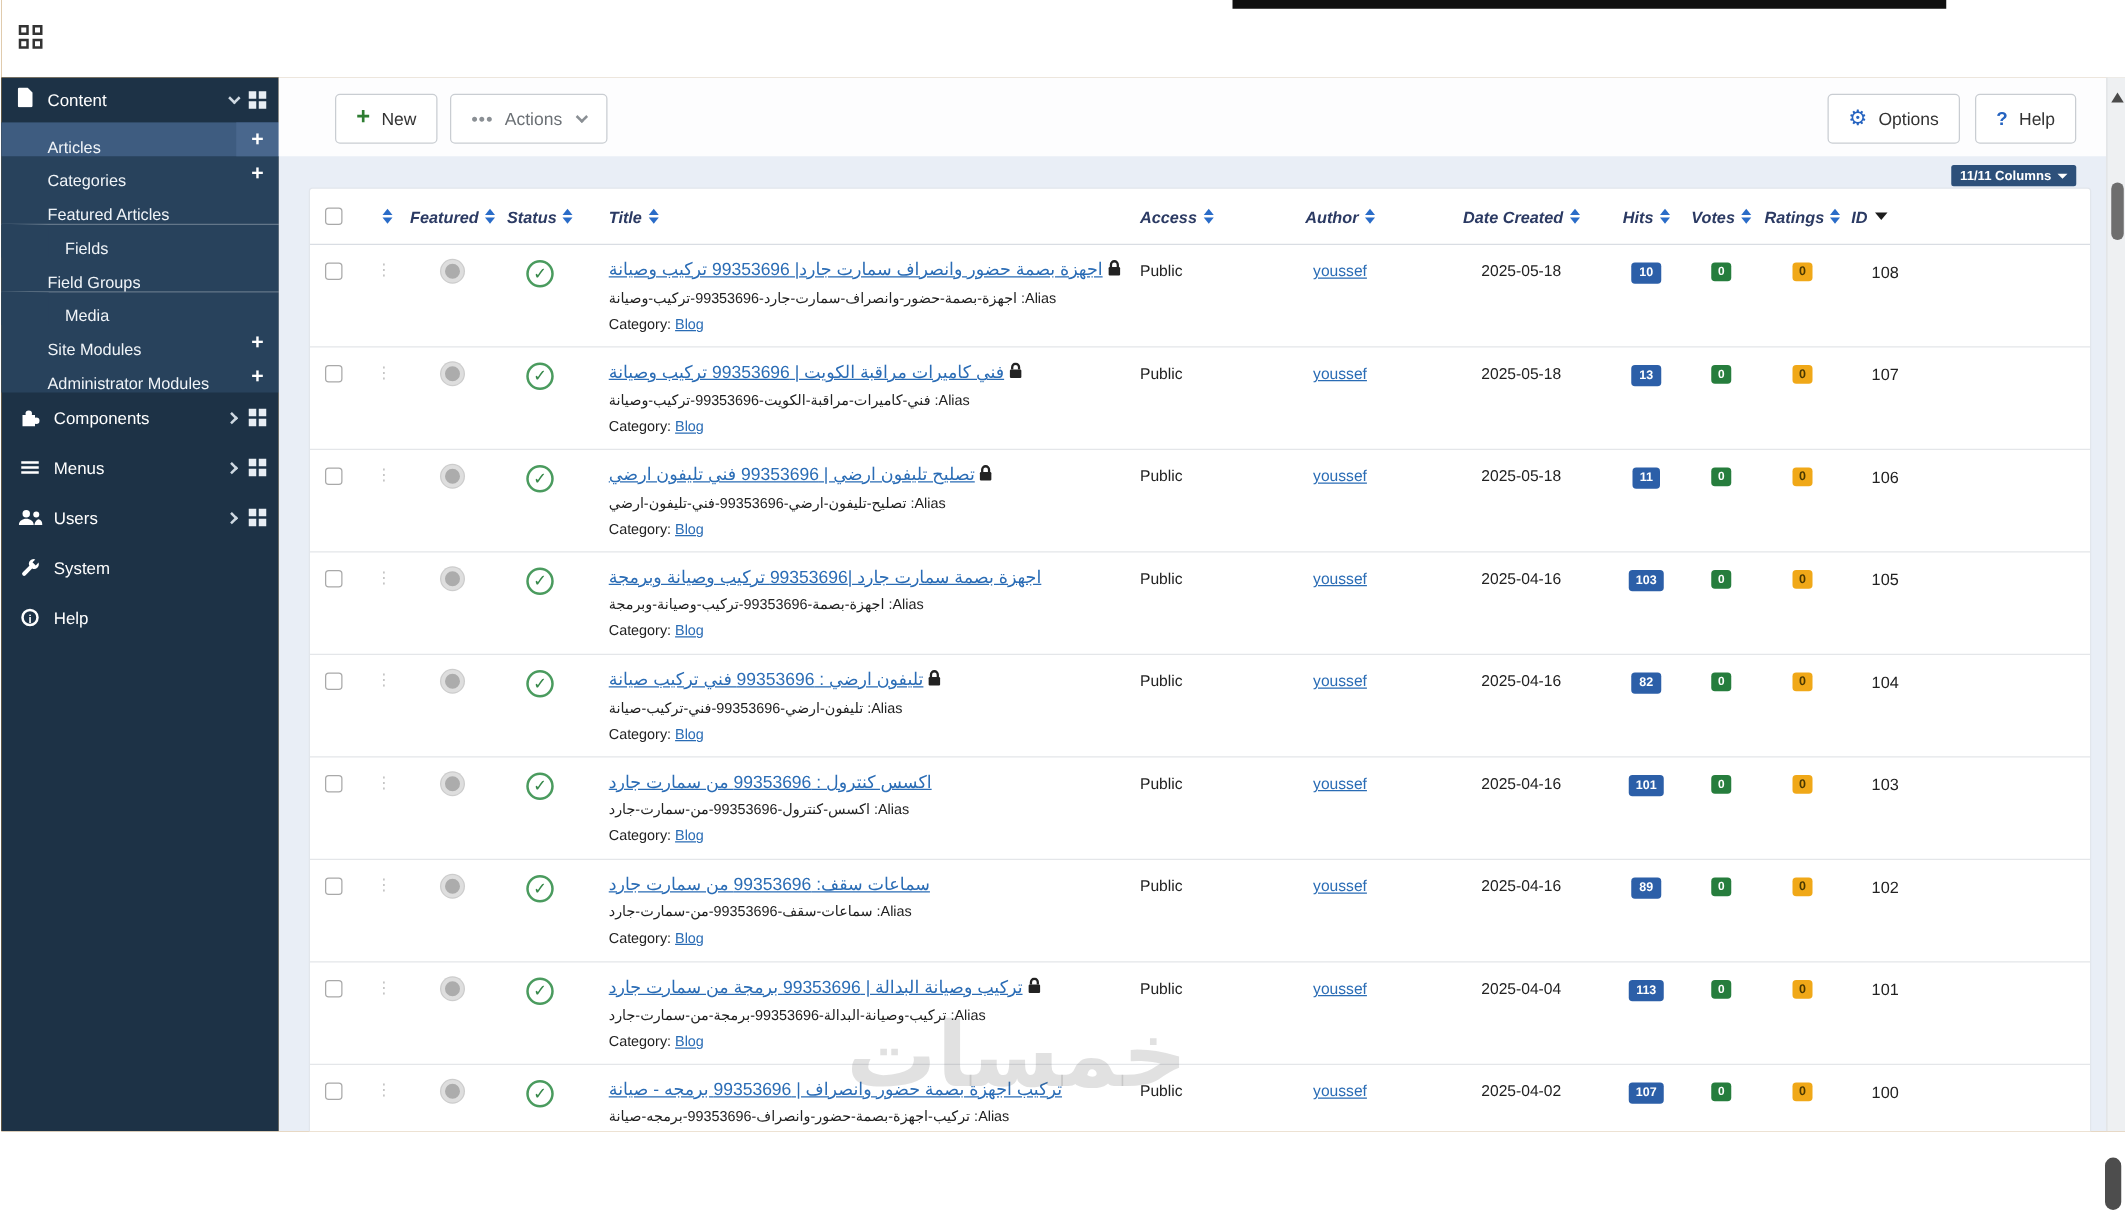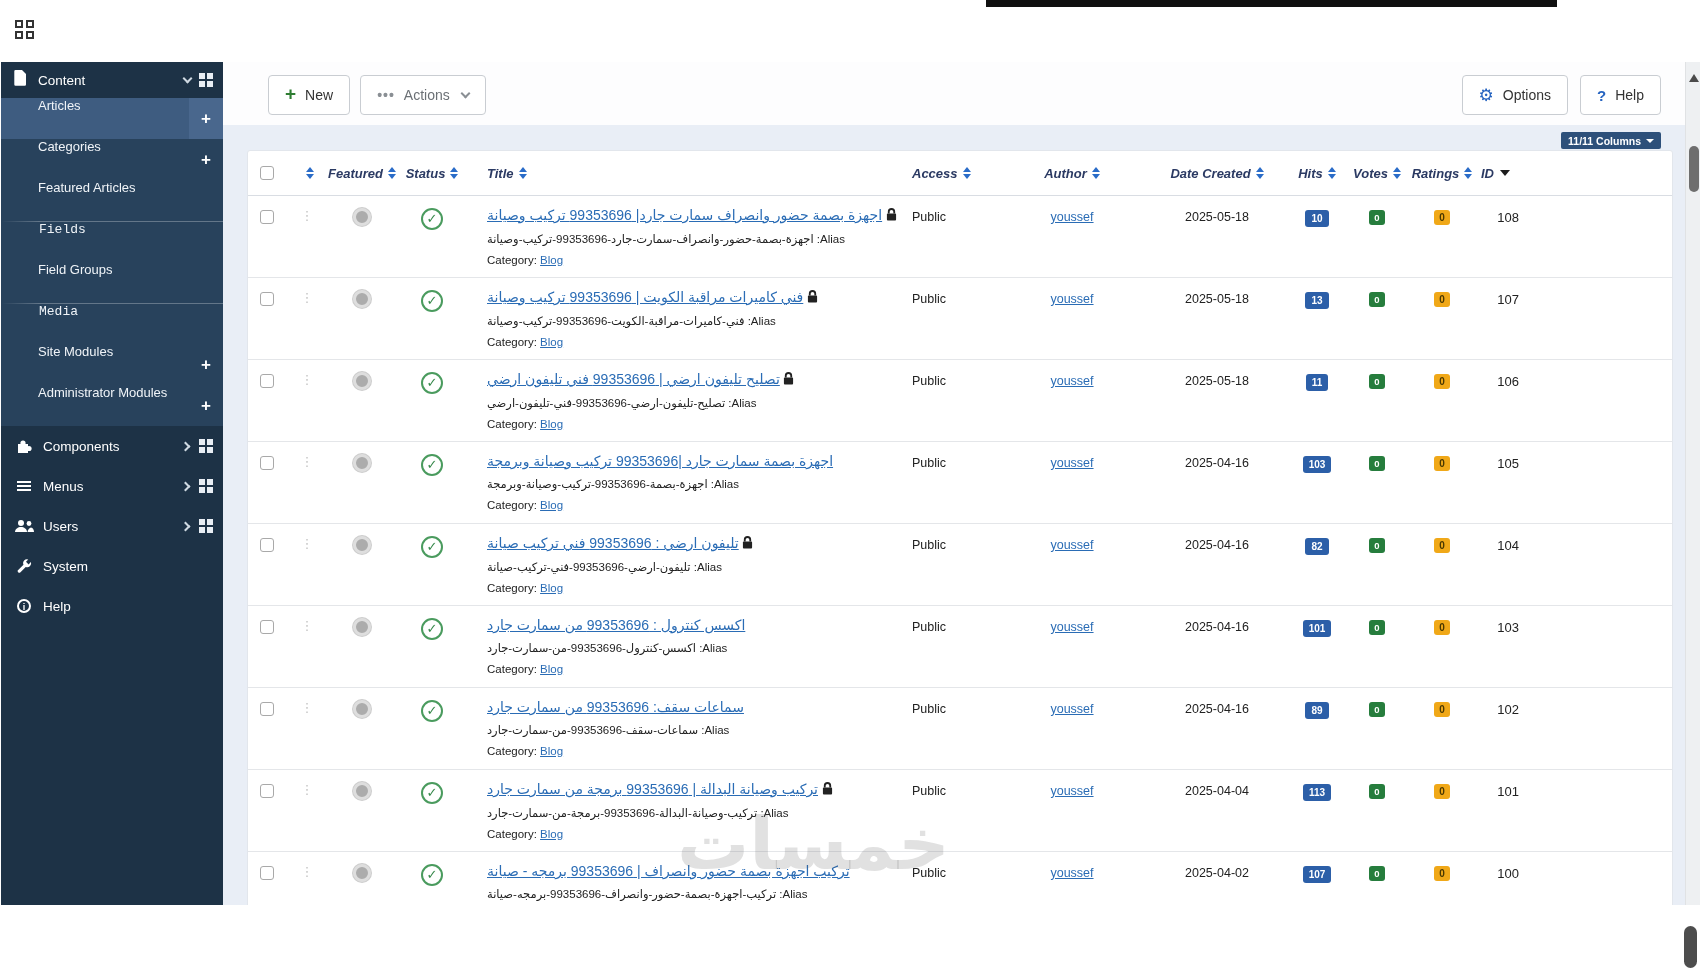--- a/index.html
+++ b/index.html
@@ -17,22 +17,22 @@
   
   .sidebar { position:absolute; left:0; top:62px; width:222px; height:843px; background:#1d3246; color:#fff; }
   .side-header { height:36px; display:flex; align-items:center; padding:0 10px 0 13px; cursor:pointer; }
   .side-header .lbl { margin-left:11px; font-size:13.5px; flex:1; }
   .chev { width:7px; height:7px; border-right:2px solid #cfd9e2; border-bottom:2px solid #cfd9e2; display:inline-block; }
   .chev.down { transform:rotate(45deg); margin-right:8px; margin-top:-3px;}
   .chev.right { transform:rotate(-45deg); margin-right:10px; }
   .mini-grid { width:14px; height:14px; display:grid; grid-template-columns:6px 6px; grid-template-rows:6px 6px; gap:2px; }
   .mini-grid i { background:#e8eef4; display:block; }
   .submenu { background:#28425c; }
-  .sub-item { height:41px; display:flex; align-items:flex-start; padding-left:37px; font-size:13px; color:#f0f4f8; cursor:pointer; position:relative; }
-  .sub-item.divided { border-top:1px solid rgba(255,255,255,.28); border-left:38px solid #28425c; padding-left:0;font-family:Liberation Mono, monospace; }
+  .sub-item { height:27px; display:flex; align-items:flex-end; padding-left:37px; font-size:13px; color:#f0f4f8; cursor:pointer; position:relative; }
+  .sub-item.divided { border-top:1px solid rgba(255,255,255,.28); border-left:38px solid #28425c; padding-left:13px; }
   .sub-item .s-lbl { flex:1; }
   .sub-plus { width:34px; height:100%; display:flex; align-items:center; justify-content:center;
     font-size:17px; font-weight:bold; color:#fff; cursor:pointer; }
   .sub-item.active { background:#3e5c80; }
   .sub-item.active .sub-plus { background:#49678d; }
   .outer-item { height:40px; display:flex; align-items:center; padding:0 10px 0 13px; font-size:13.5px; cursor:pointer; }
   .outer-item .o-ic { width:20px; display:flex; justify-content:center; }
   .outer-item .o-lbl { margin-left:9px; flex:1; }
   .ic-menus i { display:block; width:14px; height:2px; background:#fff; margin:2px 0; }
 

